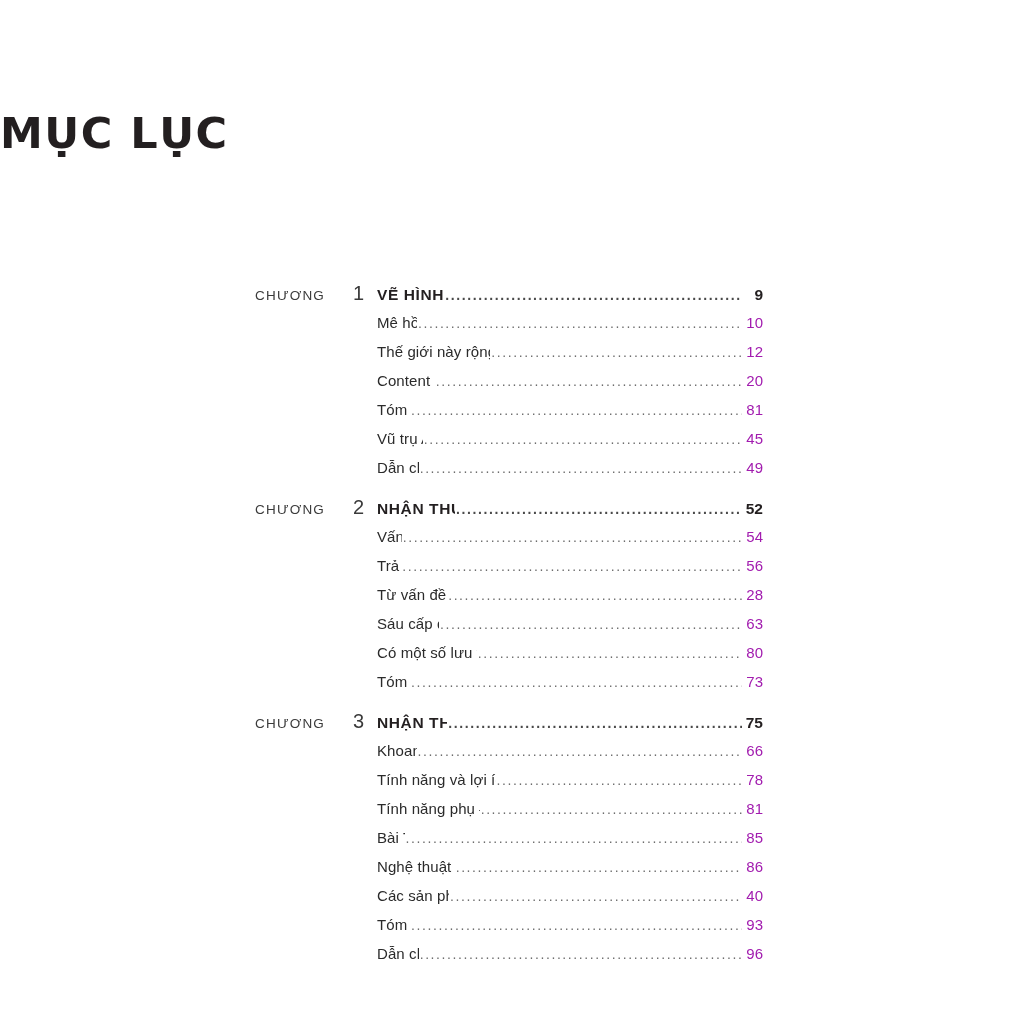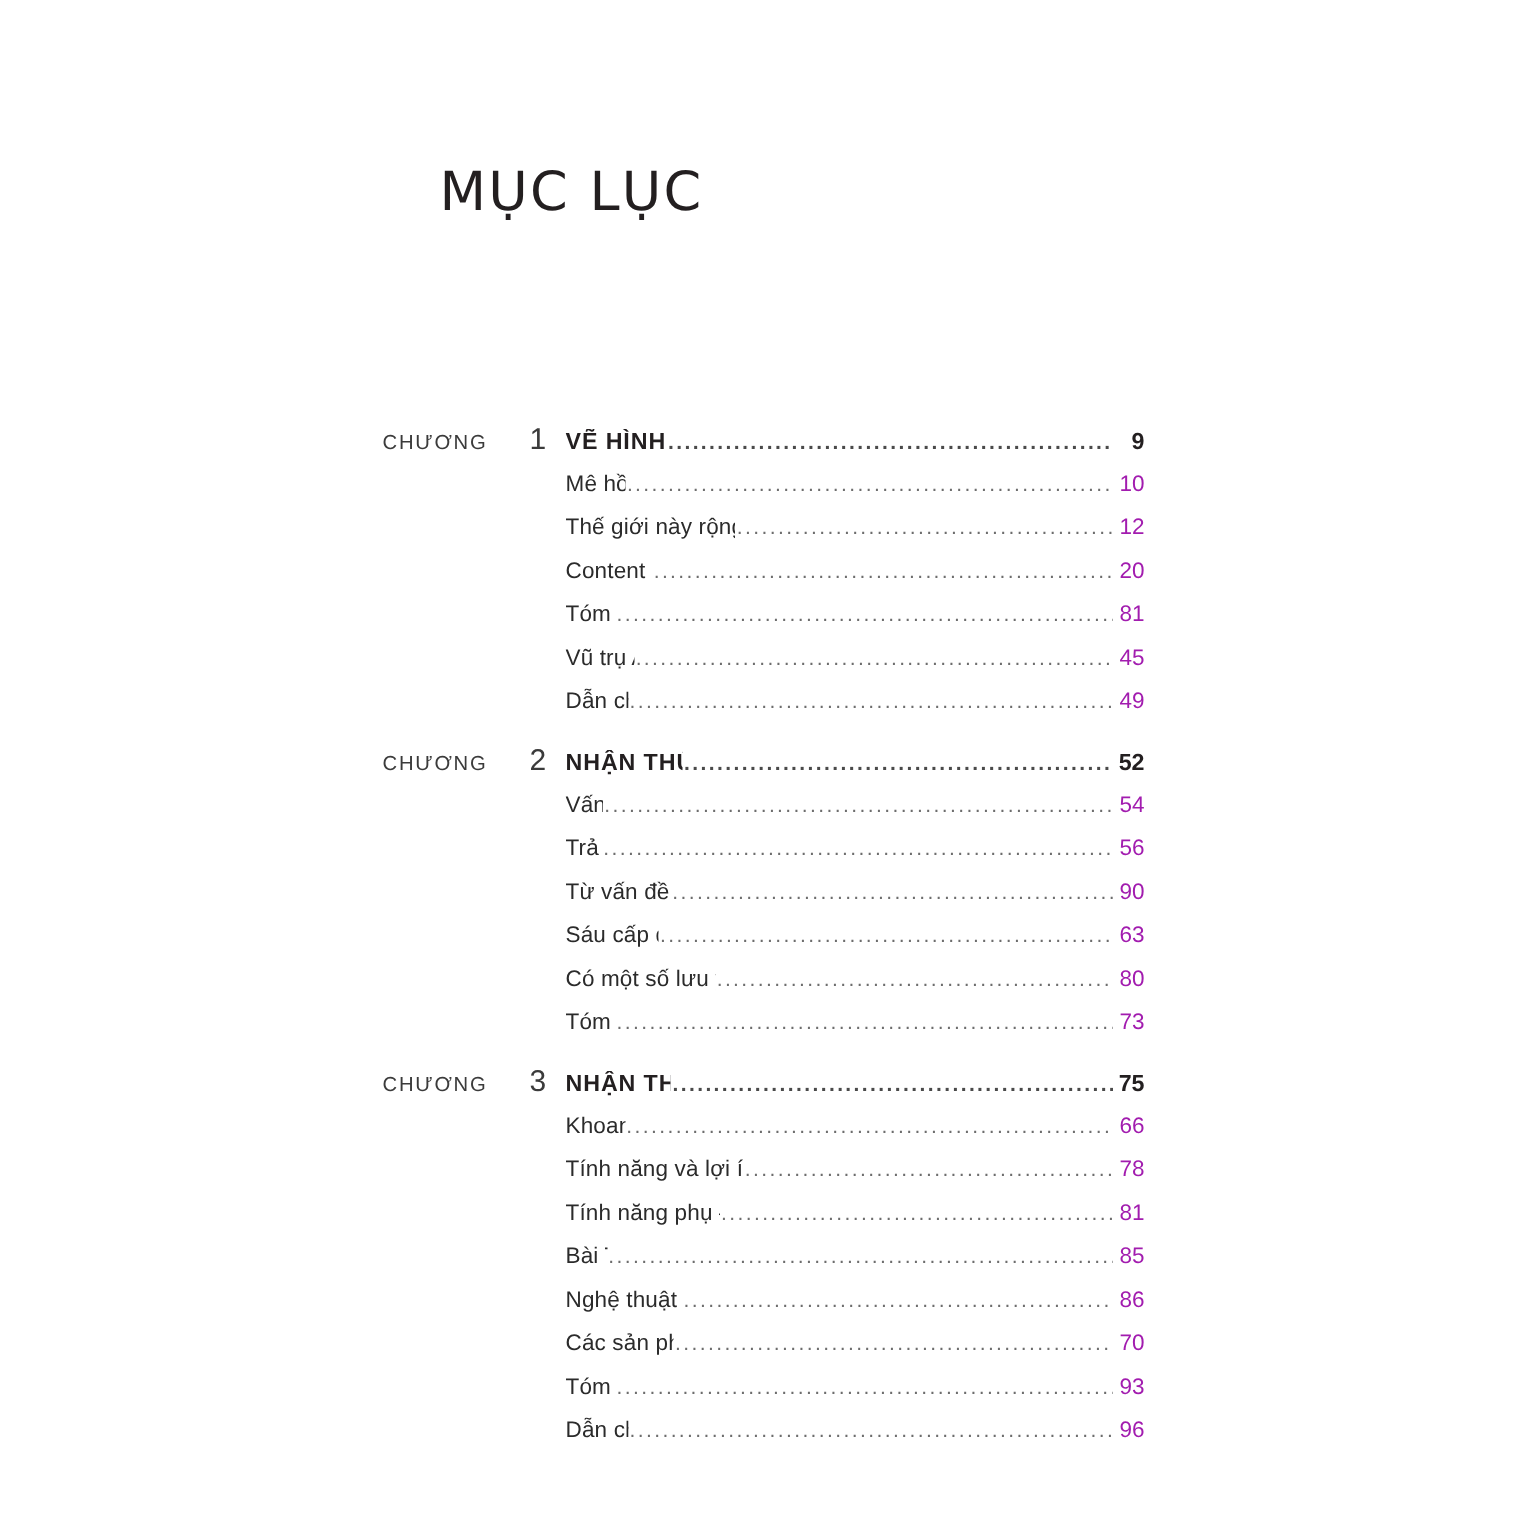--- a/index.html
+++ b/index.html
@@ -18,24 +18,24 @@
     position: relative;
     width: 1024px;
     height: 1024px;
     box-sizing: border-box;
   }
   .toc-title {
     position: absolute;
     top: 108px;
     left: 0;
     width: 762px;
-    text-align: center;
+    text-align: left;
     font-family: "DejaVu Sans", sans-serif;
-    font-weight: normal;
-    font-size: 36px;
+    font-weight: bold;
+    font-size: 43px;
     letter-spacing: 1.5px;
     color: #231f20;
   }
   .toc-body {
     position: absolute;
     top: 282px;
     left: 255px;
     width: 508px;
   }
   .chapter-block {
@@ -223,21 +223,21 @@
             <span class="etext">Trả giá</span>
             <span class="dots">........................................................................................................................</span>
             <span class="epage">56</span>
           </span>
         </div>
         <div class="sub-row">
           <span class="sub-indent"></span>
           <span class="entry">
             <span class="etext">Từ vấn đề đến nhu cầu</span>
             <span class="dots">........................................................................................................................</span>
-            <span class="epage">90</span>
+            <span class="epage">28</span>
           </span>
         </div>
         <div class="sub-row">
           <span class="sub-indent"></span>
           <span class="entry">
             <span class="etext">Sáu cấp độ nhu cầu</span>
             <span class="dots">........................................................................................................................</span>
             <span class="epage">63</span>
           </span>
         </div>
@@ -309,21 +309,21 @@
             <span class="etext">Nghệ thuật chọn lựa vị thế</span>
             <span class="dots">........................................................................................................................</span>
             <span class="epage">86</span>
           </span>
         </div>
         <div class="sub-row">
           <span class="sub-indent"></span>
           <span class="entry">
             <span class="etext">Các sản phẩm phi vật lý</span>
             <span class="dots">........................................................................................................................</span>
-            <span class="epage">70</span>
+            <span class="epage">40</span>
           </span>
         </div>
         <div class="sub-row">
           <span class="sub-indent"></span>
           <span class="entry">
             <span class="etext">Tóm lược</span>
             <span class="dots">........................................................................................................................</span>
             <span class="epage">93</span>
           </span>
         </div>

